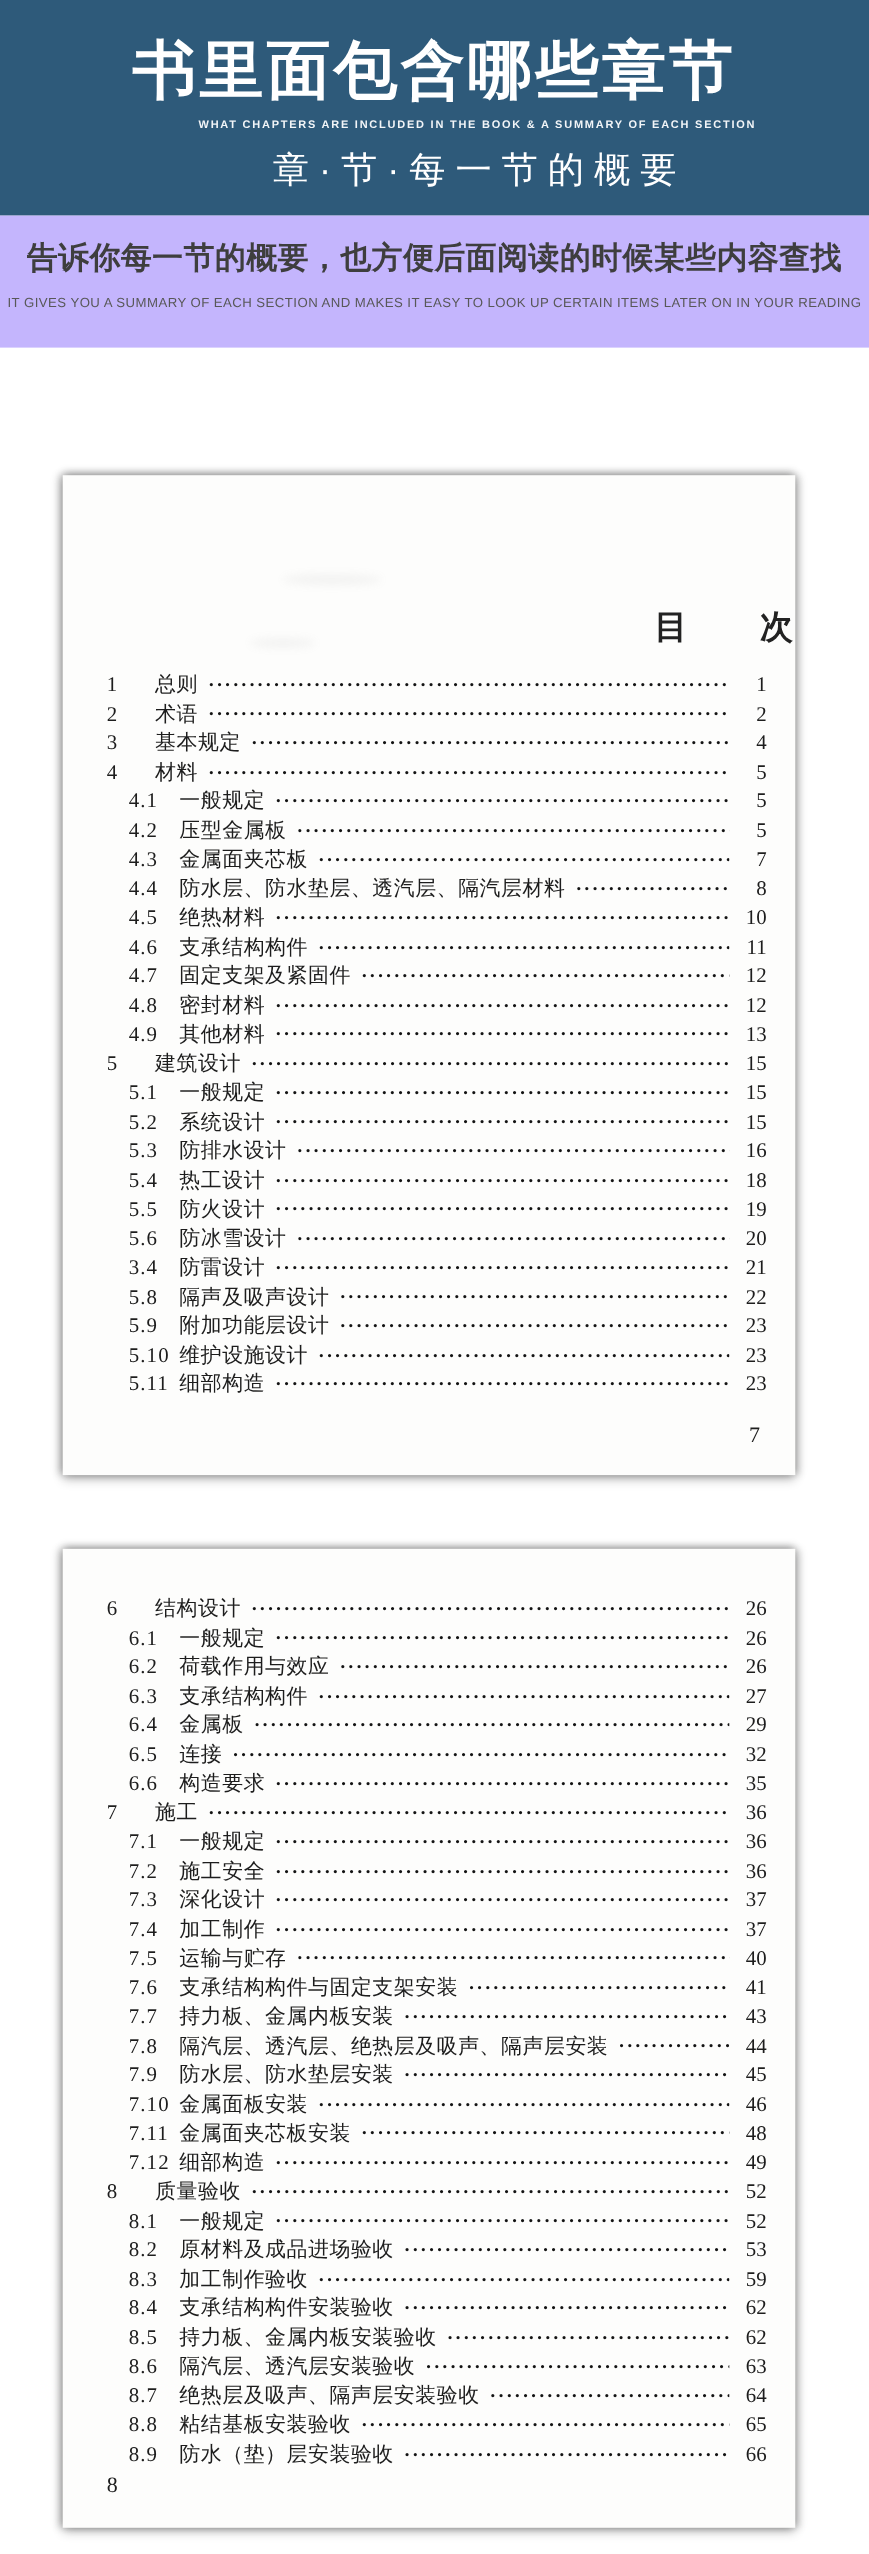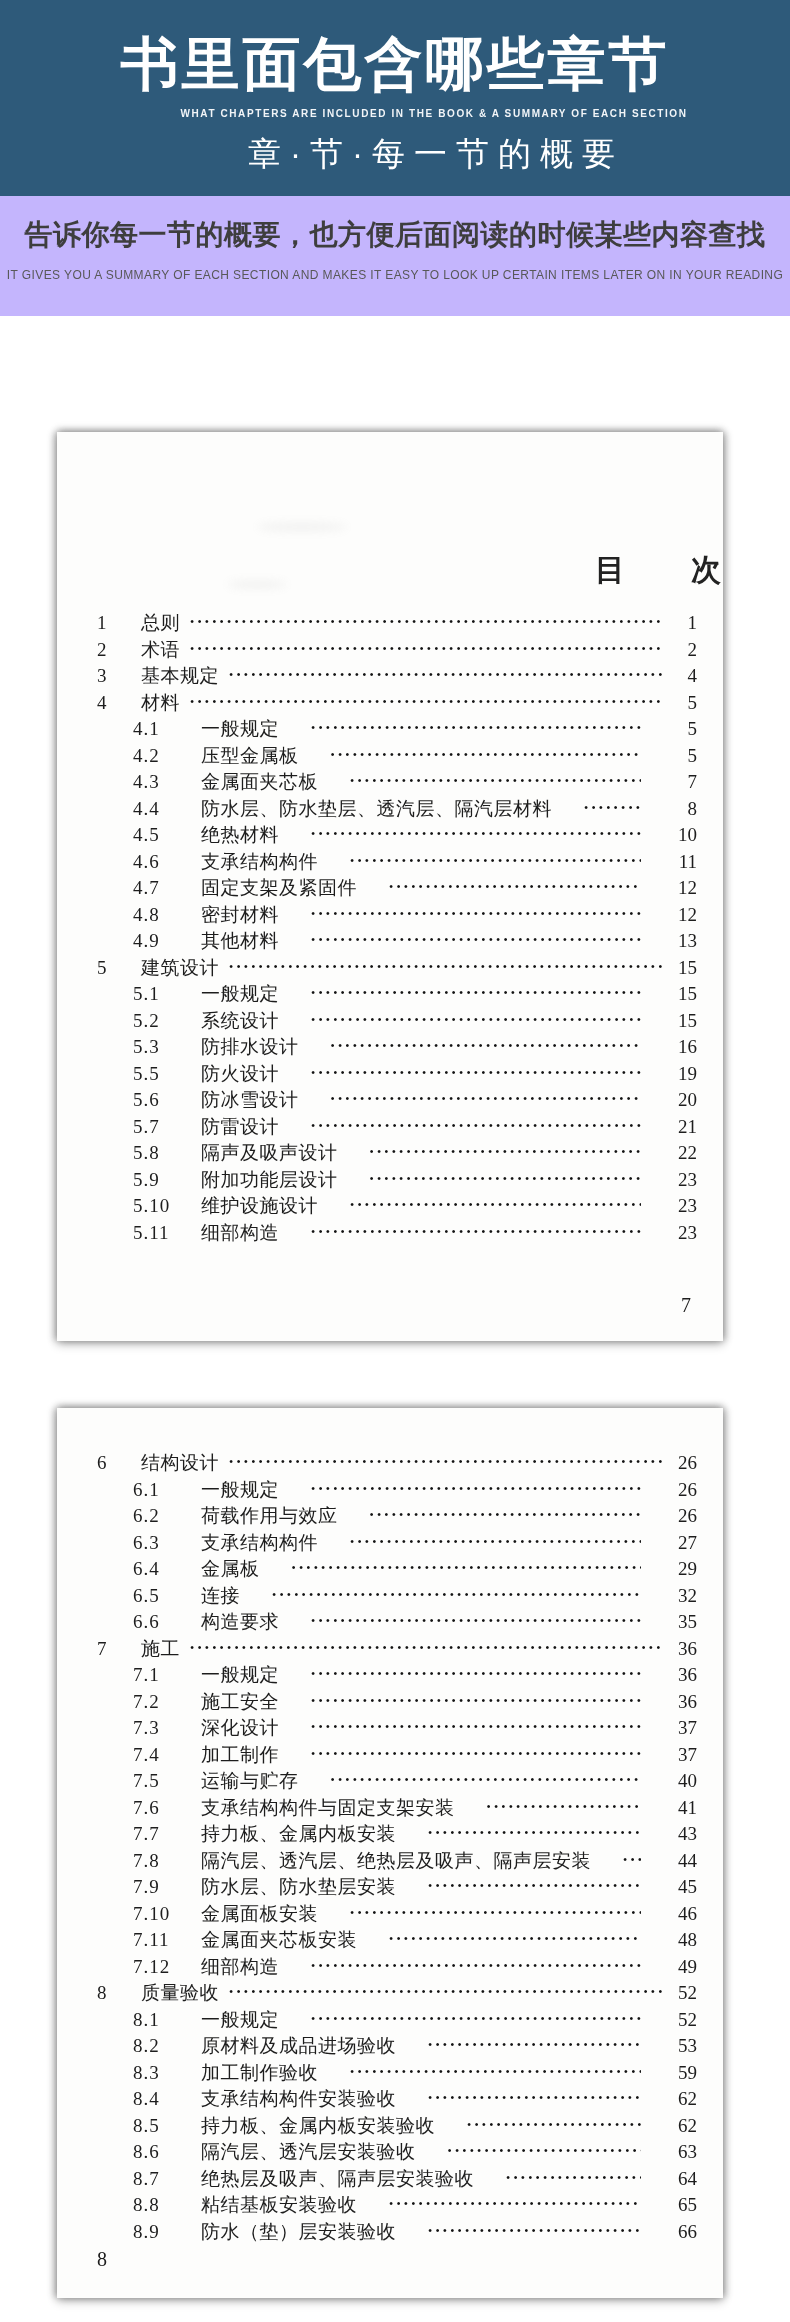--- a/index.html
+++ b/index.html
@@ -69,21 +69,21 @@
 
   .toc-row{
     display:flex;align-items:baseline;
     height:26.5px;line-height:26.5px;
     font-size:19px;white-space:nowrap;
     padding-right:26px;
   }
   .toc-row .num{flex:0 0 auto;}
   .toc-row.level1{padding-left:40px;}
   .toc-row.level1 .num{min-width:44px;}
-  .toc-row.level2{padding-left:76px;gap:22px;}
+  .toc-row.level2{padding-left:60px;}
   .toc-row.level2 .num{min-width:46px;letter-spacing:1px;}
   .toc-row .title{flex:0 0 auto;letter-spacing:0.5px;}
   .toc-row .leader{
     flex:1 1 auto;min-width:12px;overflow:hidden;white-space:nowrap;
     margin:0 8px 0 10px;align-self:center;
     font-size:12px;letter-spacing:3.2px;color:#131313;line-height:12px;
     transform:translateY(-1px);
   }
   .toc-row .leader::before{
     content:"•••••••••••••••••••••••••••••••••••••••••••••••••••••••••••••••••••••••••••••••••••••••••••••••••••••••••••••••••••";
@@ -216,33 +216,39 @@
           <span class="leader"></span>
           <span class="pg">15</span>
         </div>
         <div class="toc-row level2">
           <span class="num">5.3</span>
           <span class="title">防排水设计</span>
           <span class="leader"></span>
           <span class="pg">16</span>
         </div>
         <div class="toc-row level2">
+          <span class="num">5.4</span>
+          <span class="title">热工设计</span>
+          <span class="leader"></span>
+          <span class="pg">18</span>
+        </div>
+        <div class="toc-row level2">
           <span class="num">5.5</span>
           <span class="title">防火设计</span>
           <span class="leader"></span>
           <span class="pg">19</span>
         </div>
         <div class="toc-row level2">
           <span class="num">5.6</span>
           <span class="title">防冰雪设计</span>
           <span class="leader"></span>
           <span class="pg">20</span>
         </div>
         <div class="toc-row level2">
-          <span class="num">5.7</span>
+          <span class="num">3.4</span>
           <span class="title">防雷设计</span>
           <span class="leader"></span>
           <span class="pg">21</span>
         </div>
         <div class="toc-row level2">
           <span class="num">5.8</span>
           <span class="title">隔声及吸声设计</span>
           <span class="leader"></span>
           <span class="pg">22</span>
         </div>

